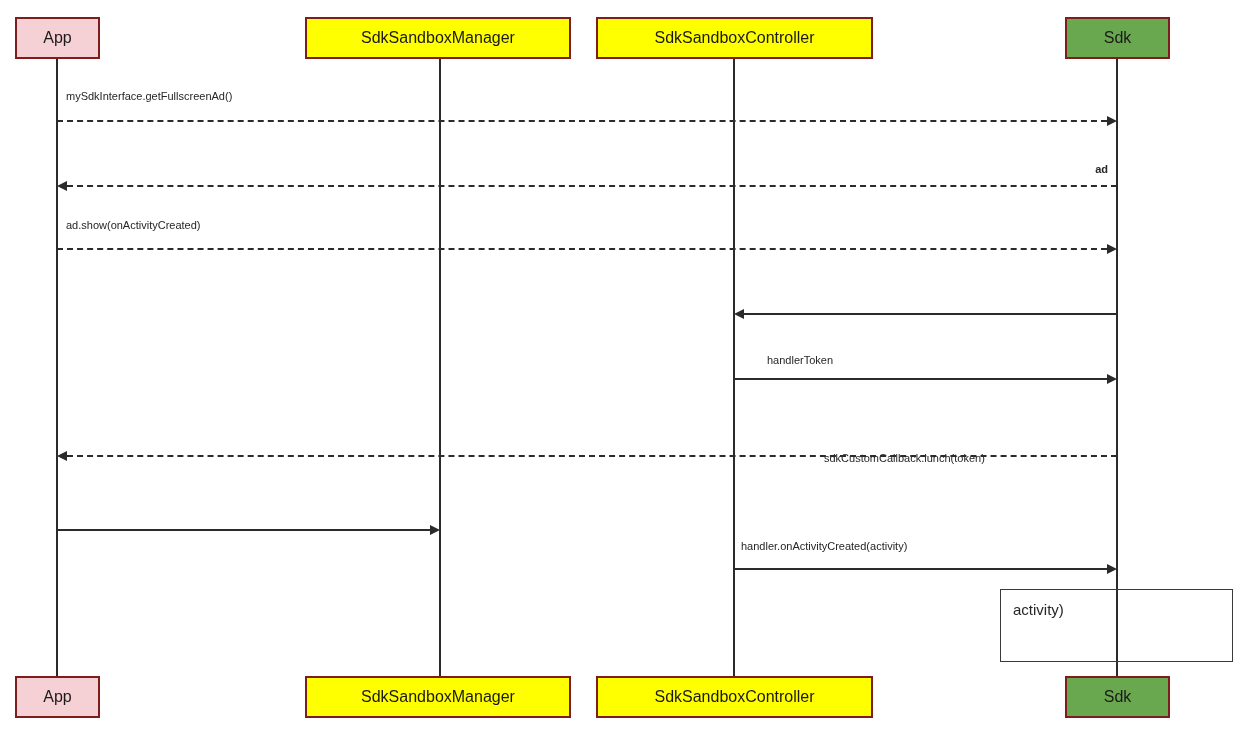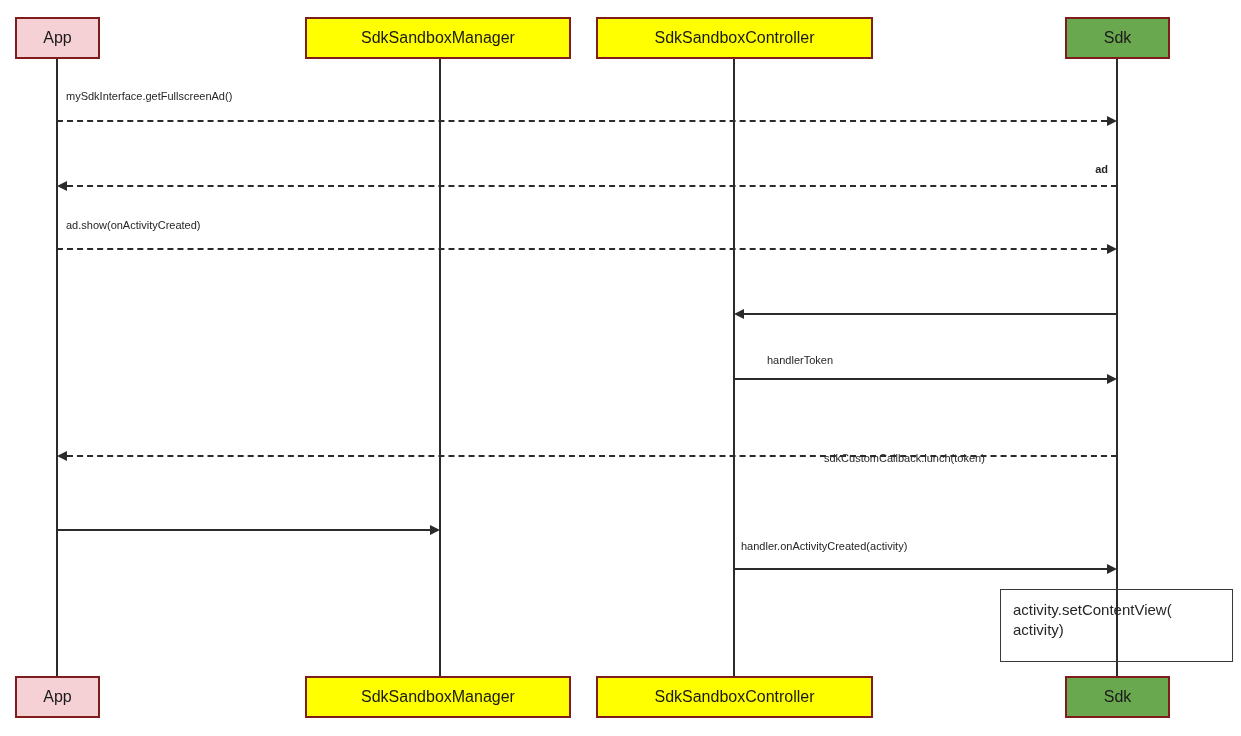--- a/index.html
+++ b/index.html
@@ -131,21 +131,20 @@
   <div class="arrow-head left" style="left:57px; top:451px;"></div>
 
   <div class="msg-line solid" style="left:57px; top:529px; width:373px;"></div>
   <div class="arrow-head right" style="left:430px; top:525px;"></div>
 
   <div class="msg-label" style="left:741px; top:540px;">handler.onActivityCreated(activity)</div>
   <div class="msg-line solid" style="left:734px; top:568px; width:373px;"></div>
   <div class="arrow-head right" style="left:1107px; top:564px;"></div>
 
   <div class="note-box" style="left:1000px; top:589px; width:233px; height:73px;">
-    <span class="note-text">activity.setContentView(</span>
     <span class="note-text">activity)</span>
   </div>
 
   <div class="lifeline-box" style="left:15px; top:676px; width:85px; height:42px; background:#f5d0d4;">
     <span>App</span>
   </div>
   <div class="lifeline-box" style="left:305px; top:676px; width:266px; height:42px; background:#ffff00;">
     <span>SdkSandboxManager</span>
   </div>
   <div class="lifeline-box" style="left:596px; top:676px; width:277px; height:42px; background:#ffff00;">

